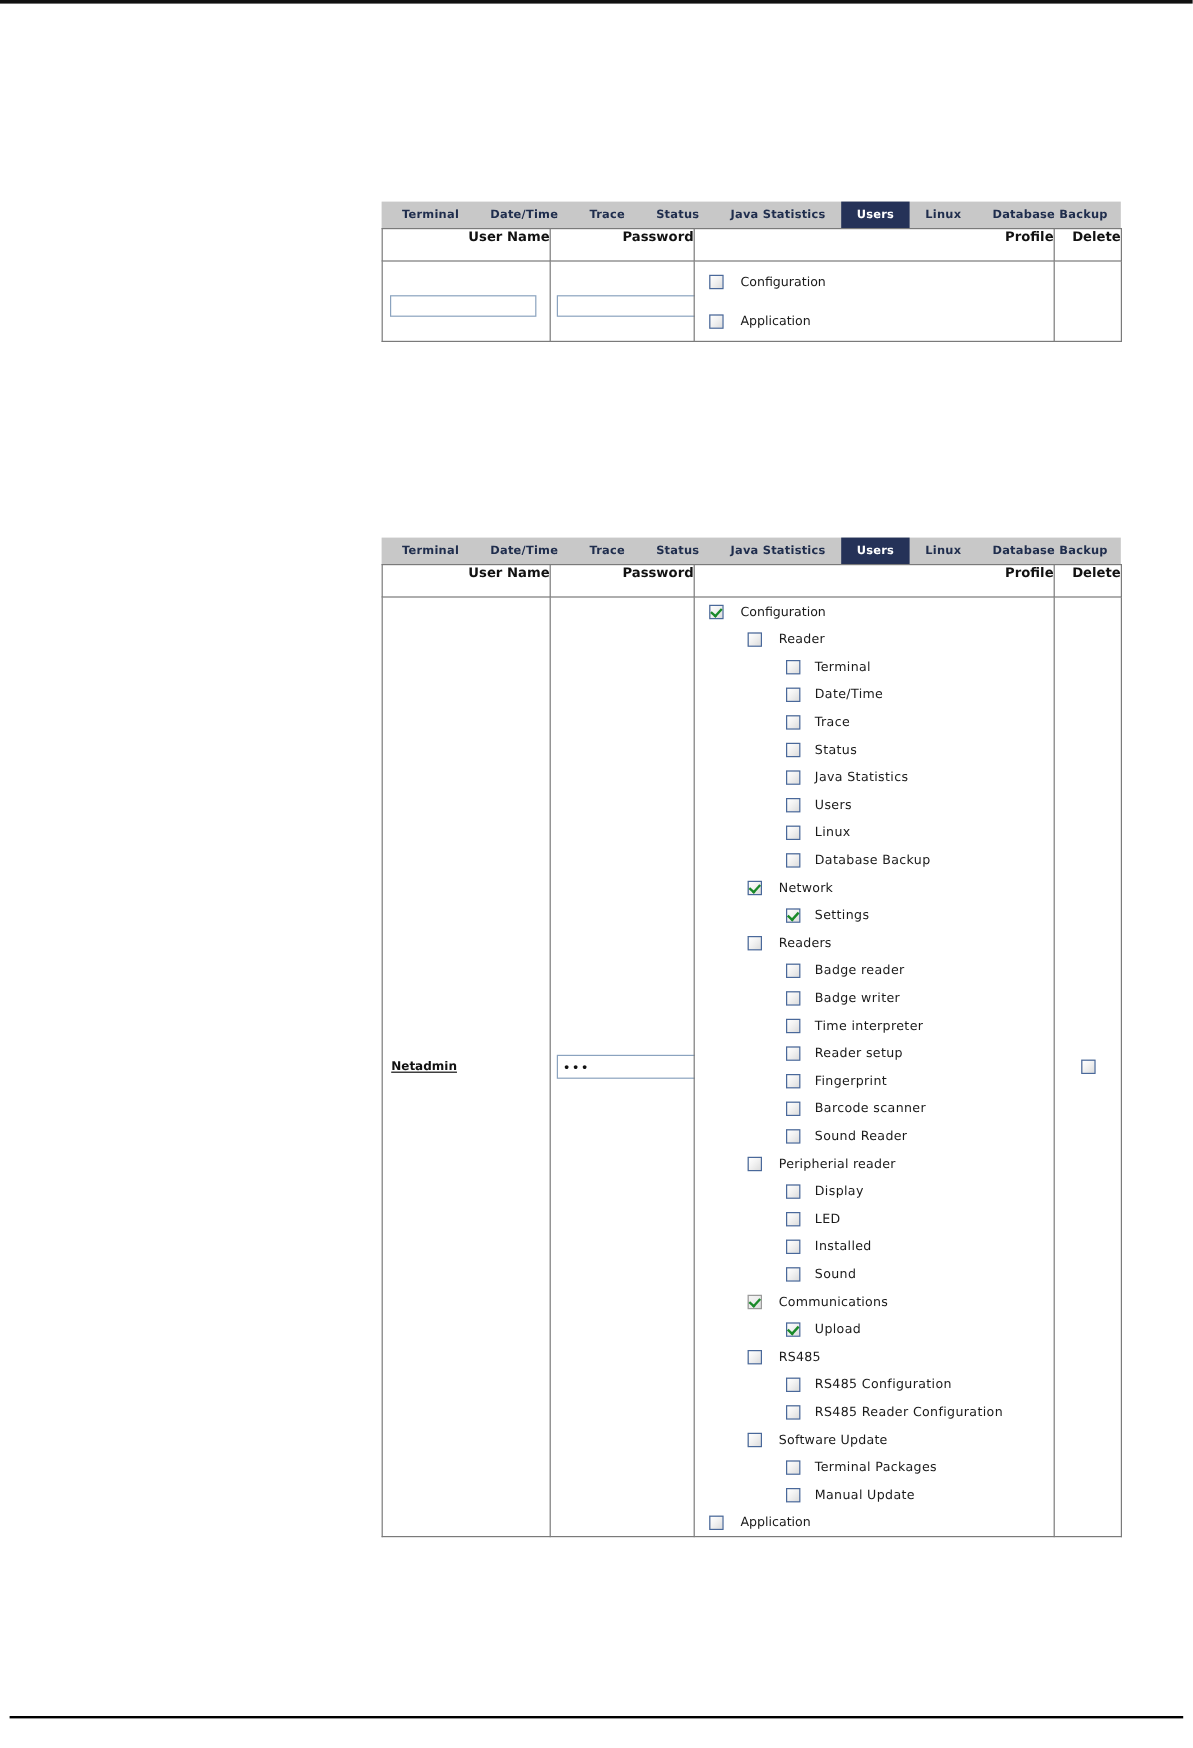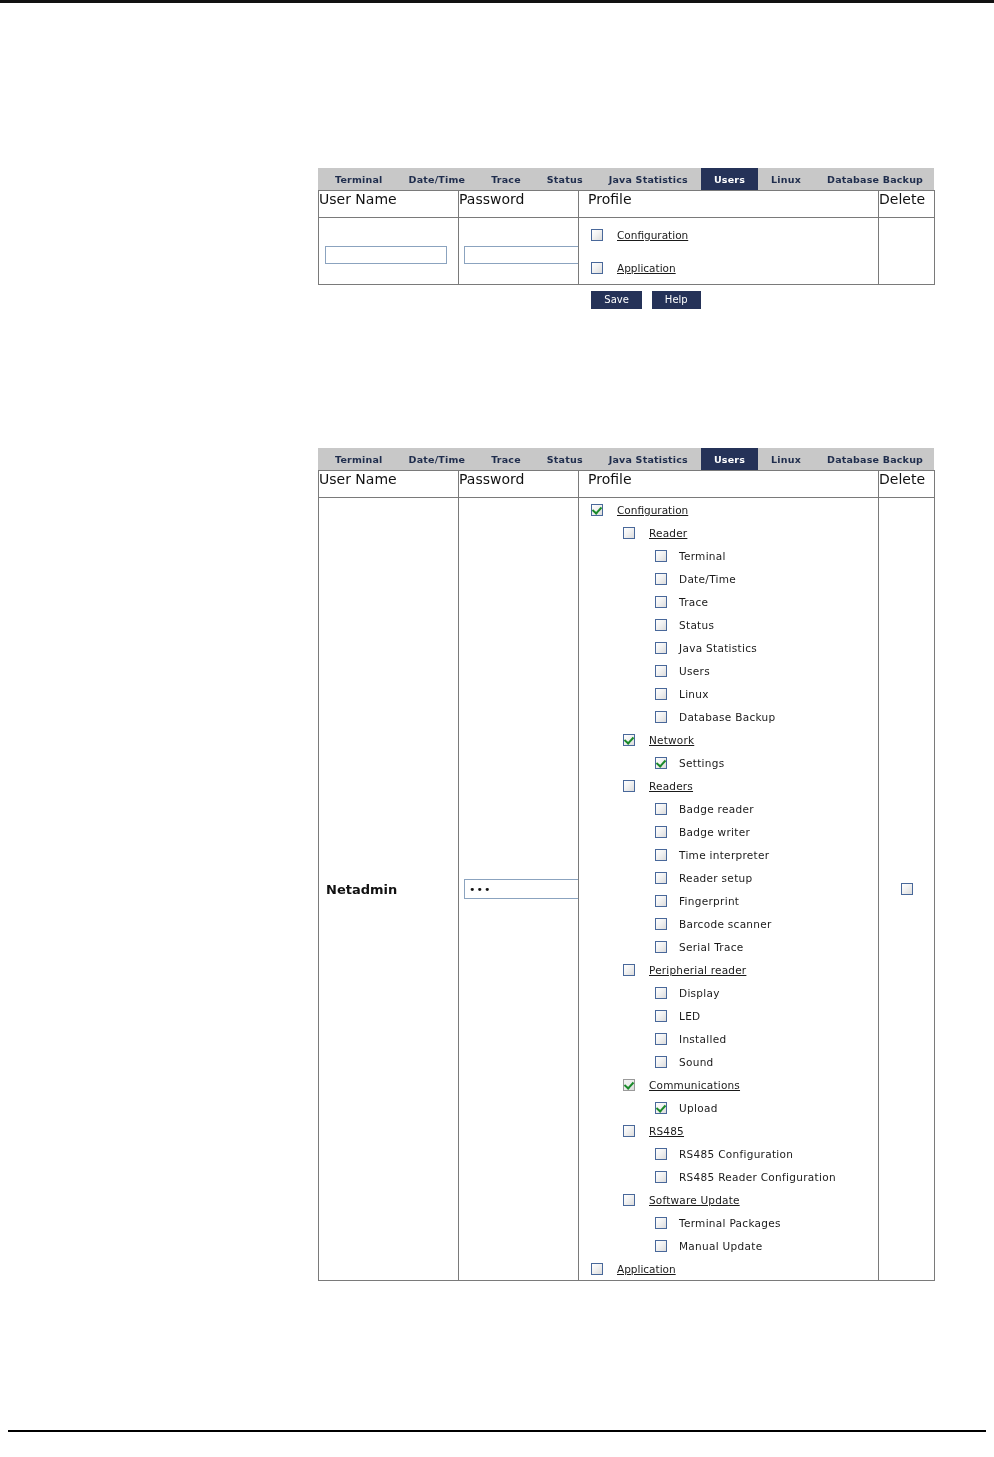--- a/index.html
+++ b/index.html
@@ -74,23 +74,23 @@
     padding: 0;
     background: #ffffff;
   }
   .col-user { width: 140px; }
   .col-pass { width: 120px; }
   .col-prof { width: 300px; }
   .col-del  { width: 56px; }
 
   th.hcell {
     height: 26px;
-    text-align: left;
-    font-size: 14px;
-    font-weight: normal;
+    text-align: right;
+    font-size: 11px;
+    font-weight: bold;
     color: #111;
     padding: 5px 0 0 7px;
     vertical-align: top;
     white-space: nowrap;
   }
   th.hcell.prof { padding-left: 9px; }
 
   td.cell { padding: 0; }
 
   
@@ -107,24 +107,25 @@
   }
   .input-user { width: 122px; margin: 28px 0 0 6px; display:block; }
   .input-pass { width: 120px; margin: 28px 0 0 5px; display:block; }
   .input-pass-2 {
     width: 130px; height: 20px;
     margin: 0; display:block;
     letter-spacing: 1px;
   }
 
   .username-label {
-    font-size: 13px;
+    font-size: 10px;
     font-weight: bold;
     color: #111;
     padding-left: 7px;
+    text-decoration: underline;
   }
 
   
   .cb {
     display: inline-block;
     width: 12px;
     height: 12px;
     box-sizing: border-box;
     border: 1px solid #49689a;
     background: linear-gradient(135deg,#ffffff 0%,#f2f2f2 45%,#dcdcdc 100%);
@@ -160,21 +161,20 @@
   .trow.lvl1 { padding-left: 12px; }
   .trow.lvl2 { padding-left: 44px; }
   .trow.lvl3 { padding-left: 76px; }
   .tlabel {
     font-size: 10.5px;
     color: #1a1a1a;
     margin-left: 14px;
     cursor: default;
   }
   .tlabel.link {
-    text-decoration: underline;
     cursor: pointer;
   }
   .trow.lvl3 .tlabel { margin-left: 12px; letter-spacing: 0.3px; }
   .trow.lvl2 .tlabel { letter-spacing: 0.2px; }
 
   
   .tree-sparse .trow { height: 33px; }
 
   
   .delcell {
@@ -255,24 +255,20 @@
                 <span class="cb"></span>
                 <span class="tlabel link">Application</span>
               </div>
             </div>
         </td>
         <td class="cell">&nbsp;</td>
       </tr>
     </tbody>
   </table>
 
-  <div class="btnrow">
-    <button class="btn">Save</button>
-    <button class="btn">Help</button>
-  </div>
 </div>
 
 <div class="shot" id="shot-edit">
 
   <div class="tabbar" id="tabbar-edit">
       <div class="tab">Terminal</div>
       <div class="tab">Date/Time</div>
       <div class="tab">Trace</div>
       <div class="tab">Status</div>
       <div class="tab">Java Statistics</div>
@@ -377,21 +373,21 @@
               <div class="trow lvl3">
                 <span class="cb"></span>
                 <span class="tlabel">Fingerprint</span>
               </div>
               <div class="trow lvl3">
                 <span class="cb"></span>
                 <span class="tlabel">Barcode scanner</span>
               </div>
               <div class="trow lvl3">
                 <span class="cb"></span>
-                <span class="tlabel">Serial Trace</span>
+                <span class="tlabel">Sound Reader</span>
               </div>
               <div class="trow lvl2">
                 <span class="cb"></span>
                 <span class="tlabel link">Peripherial reader</span>
               </div>
               <div class="trow lvl3">
                 <span class="cb"></span>
                 <span class="tlabel">Display</span>
               </div>
               <div class="trow lvl3">

